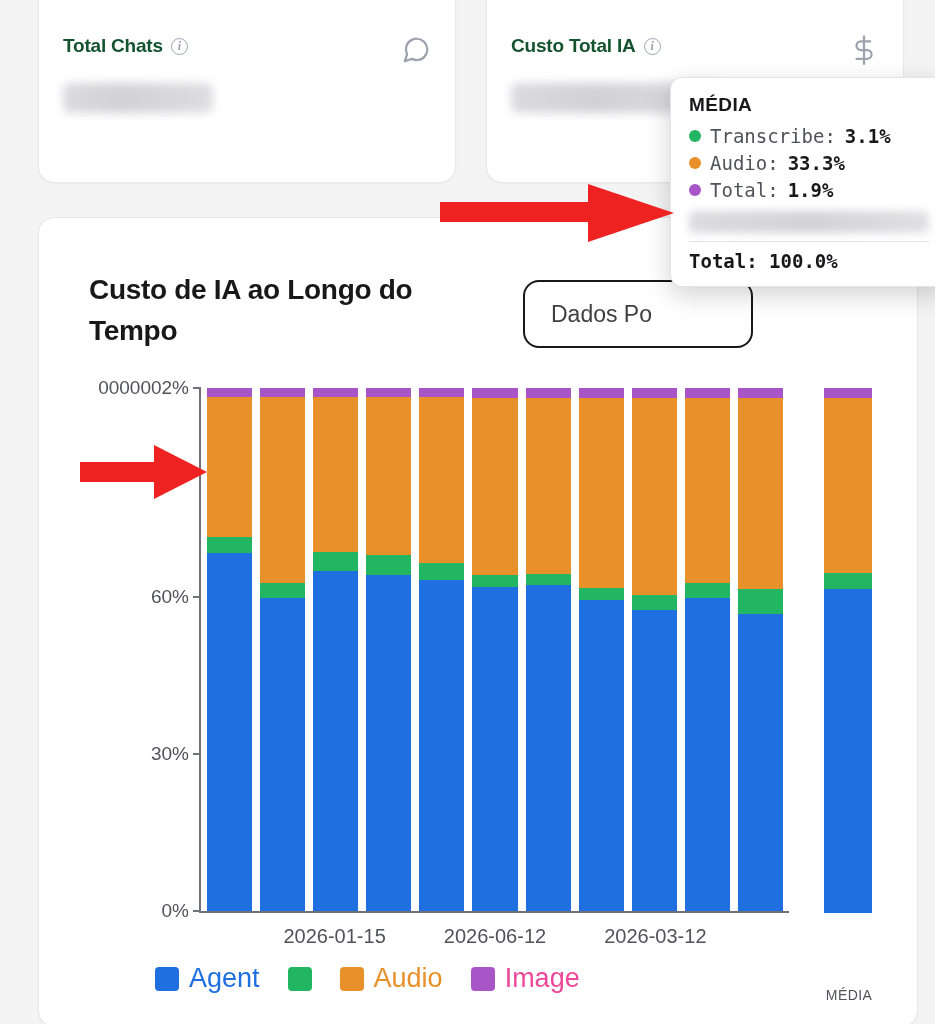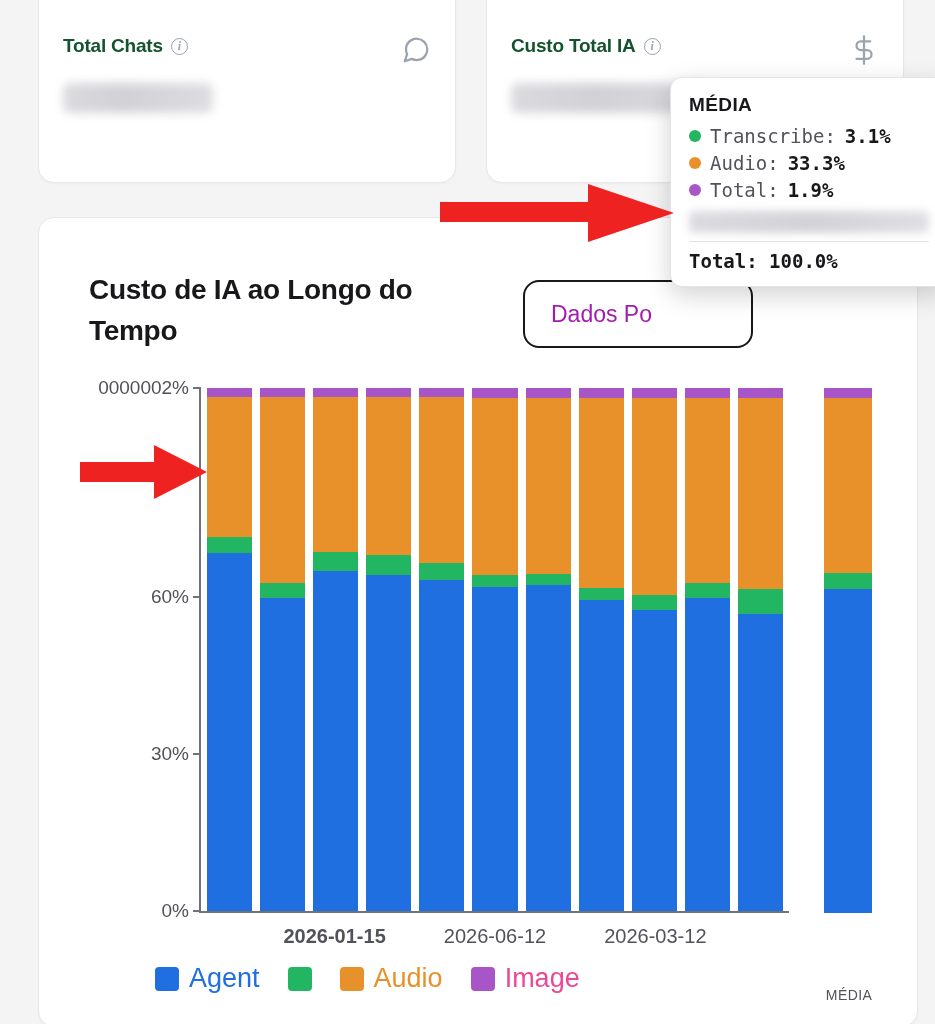--- a/index.html
+++ b/index.html
@@ -101,21 +101,21 @@
     left:484px; top:62px;
     height:68px;
     min-width:230px;
     border:2.5px solid #18181b;
     border-radius:16px;
     background:#fff;
     display:flex;
     align-items:center;
     padding:0 26px;
     font-size:23px;
-    color:#a21caf;
+    color:#404040;
     white-space:nowrap;
     overflow:hidden;
   }
 
   
   .plot {
     position:absolute;
     left:160px; top:170px;
     width:590px; height:525px;
     border-left:2px solid #71717a;
@@ -368,21 +368,21 @@
             <div class="seg seg-agent" style="height: 56.8%;"></div>
           </div>
         </div>
       <div id="yticks">
           <div class="ytick" style="top: 100%;">0%<span class="tickmark"></span></div>
           <div class="ytick" style="top: 70%;">30%<span class="tickmark"></span></div>
           <div class="ytick" style="top: 40%;">60%<span class="tickmark"></span></div>
           <div class="ytick" style="top: 0%;">0000002%<span class="tickmark"></span></div>
         </div>
       <div id="xticks">
-          <div class="xtick" style="left: 22.7273%; font-weight: bold;">2026-01-15</div>
+          <div class="xtick" style="left: 22.7273%;">2026-01-15</div>
           <div class="xtick" style="left: 50%;">2026-06-12</div>
           <div class="xtick" style="left: 77.2727%;">2026-03-12</div>
         </div>
     </div>
 
     <div class="avg-wrap">
       <div class="avg-bar" id="avgbar">
           <div class="seg seg-image" style="height: 1.9%;"></div>
           <div class="seg seg-audio" style="height: 33.3%;"></div>
           <div class="seg seg-transcribe" style="height: 3.1%;"></div>

